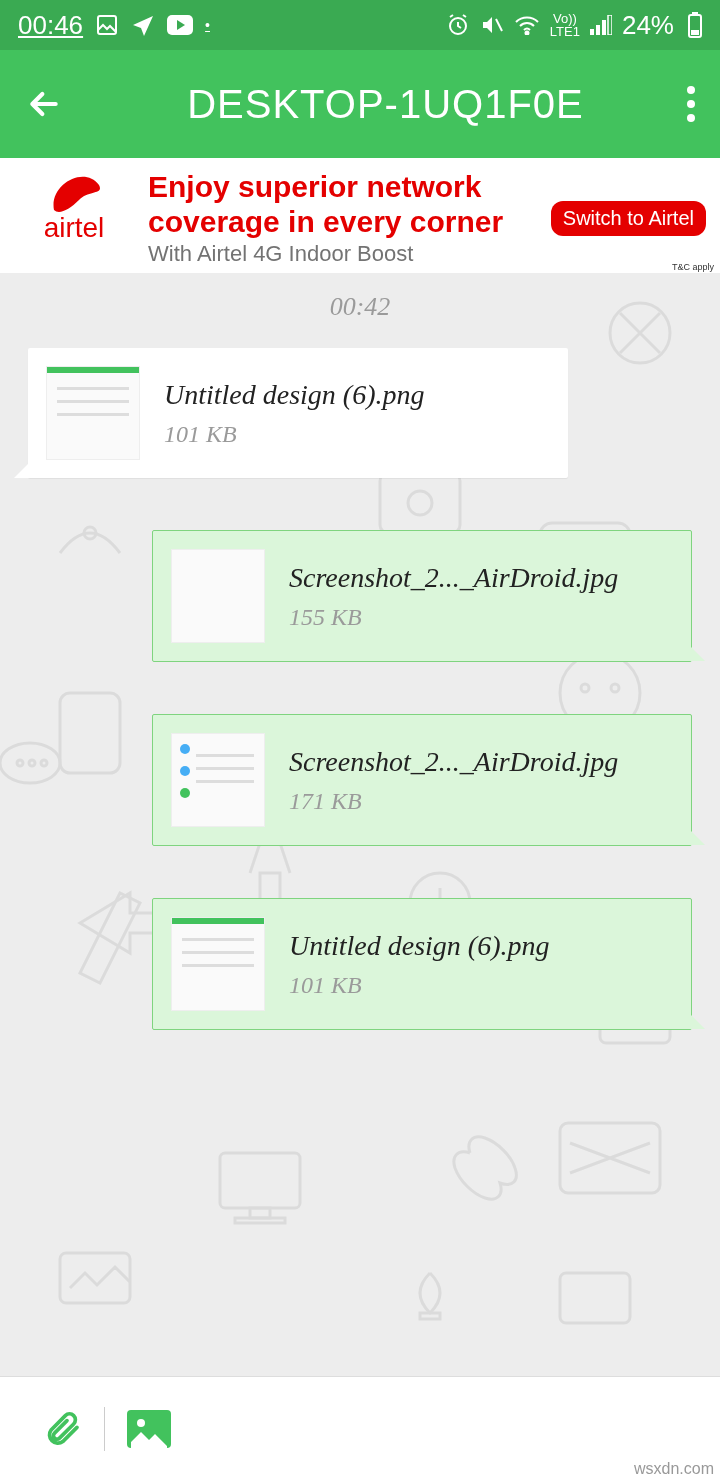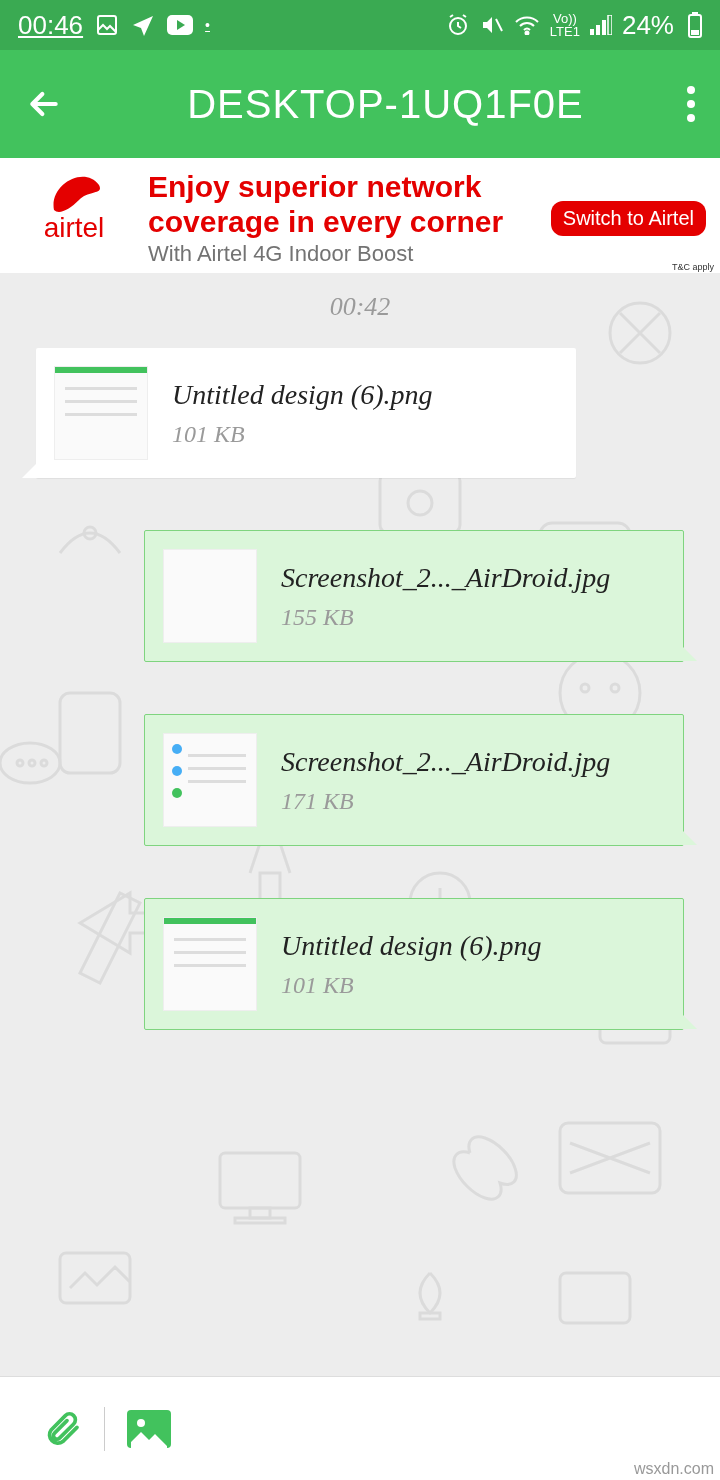--- a/index.html
+++ b/index.html
@@ -25,21 +25,21 @@
   .ad-banner { background: #fff; width: 100%; padding: 12px 14px 6px 14px; display: flex; align-items: flex-start; position: relative; }
   .ad-logo { width: 120px; display: flex; flex-direction: column; align-items: center; justify-content: flex-start; }
   .airtel-logo-text { color: #e40000; font-size: 28px; font-weight: 400; margin-top: -4px; letter-spacing: 0px;}
   .ad-text { flex: 1; padding-left: 14px; }
   .ad-line1 { color: #e40000; font-size: 30px; font-weight: 700; line-height: 1.15; }
   .ad-line2 { color: #737373; font-size: 22px; margin-top: 2px; }
   .ad-cta { background: #e40000; color: #fff; font-size: 20px; padding: 6px 12px; border-radius: 12px; align-self: center; white-space: nowrap; margin-left: 8px; }
   .ad-tac { position: absolute; right: 6px; bottom: 1px; font-size: 9px; color: #333; }
 
   
-  .chat-area { position: absolute; top: 270px; bottom: 104px; left: 0; right: 0; overflow: hidden; padding: 10px 20px; }
+  .chat-area { position: absolute; top: 270px; bottom: 104px; left: 0; right: 0; overflow: hidden; padding: 10px 12px; }
   .chat-bg { position: absolute; inset: 0; opacity: 0.07; pointer-events: none; }
   .chat-bg svg { width: 100%; height: 100%; }
 
   .timestamp { text-align: center; color: #9a9a9a; font-size: 26px; margin: 12px 0 26px 0; font-family: "Comic Sans MS", cursive; font-style: italic; }
 
   .bubble { position: relative; border-radius: 2px; padding: 18px 22px 18px 18px; display: flex; align-items: center; margin-bottom: 52px; max-width: 540px; }
   .bubble.incoming { background: #fff; margin-left: 16px; box-shadow: 0 1px 1px rgba(0,0,0,0.06); }
   .bubble.outgoing { background: #dbf6da; margin-left: auto; margin-right: 16px; border: 1px solid #7fd47f; }
   .bubble.incoming::after { content: ""; position: absolute; left: -14px; bottom: 0; width: 0; height: 0; border-bottom: 18px solid #fff; border-left: 18px solid transparent; }
   .bubble.outgoing::after { content: ""; position: absolute; right: -14px; bottom: 0; width: 0; height: 0; border-bottom: 18px solid #dbf6da; border-right: 18px solid transparent; }

